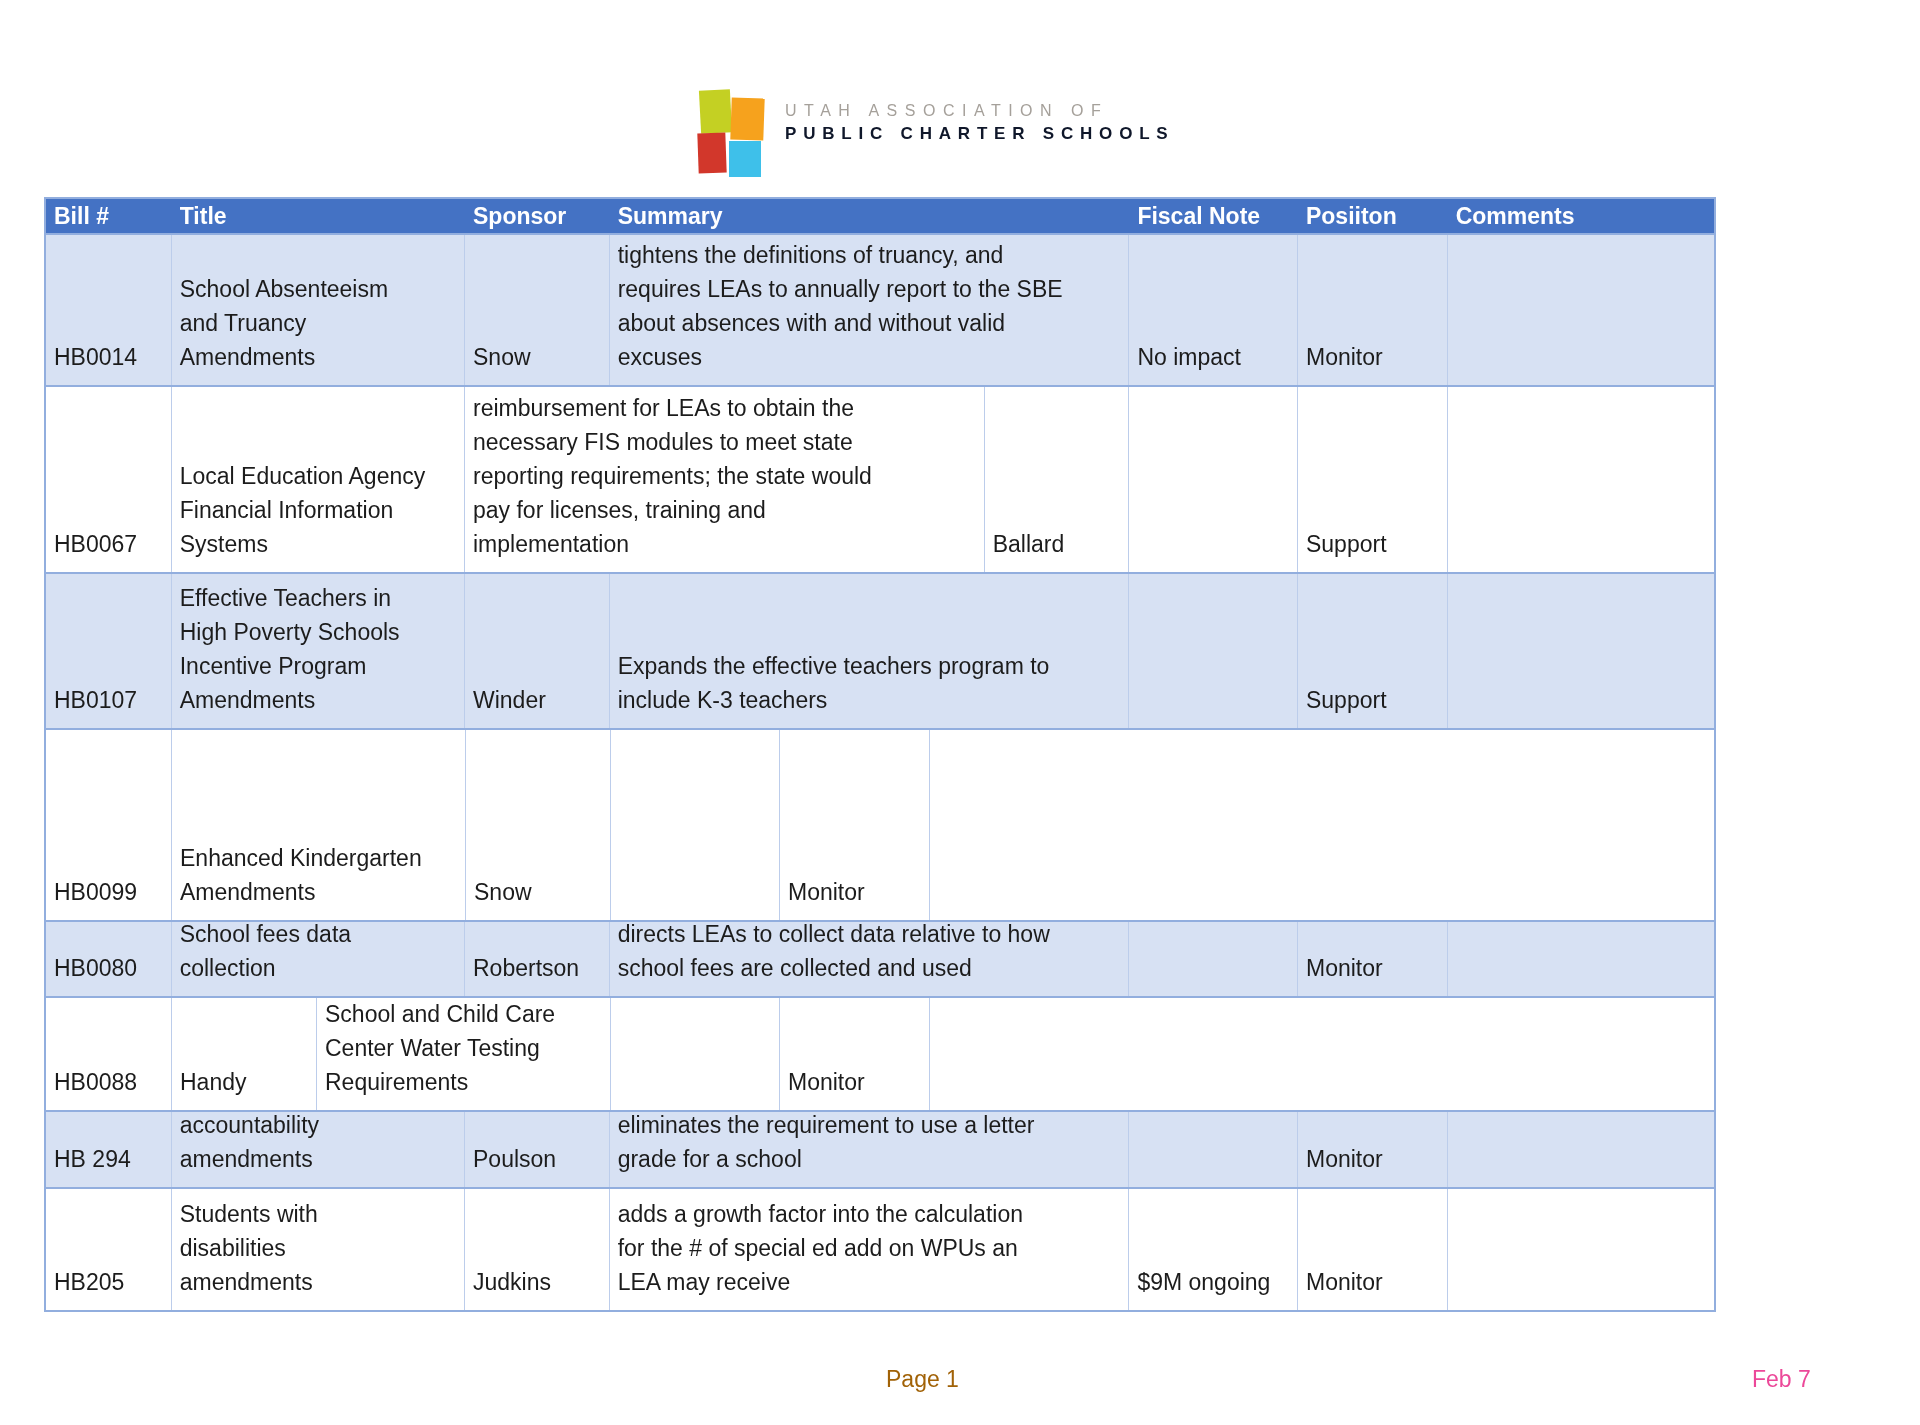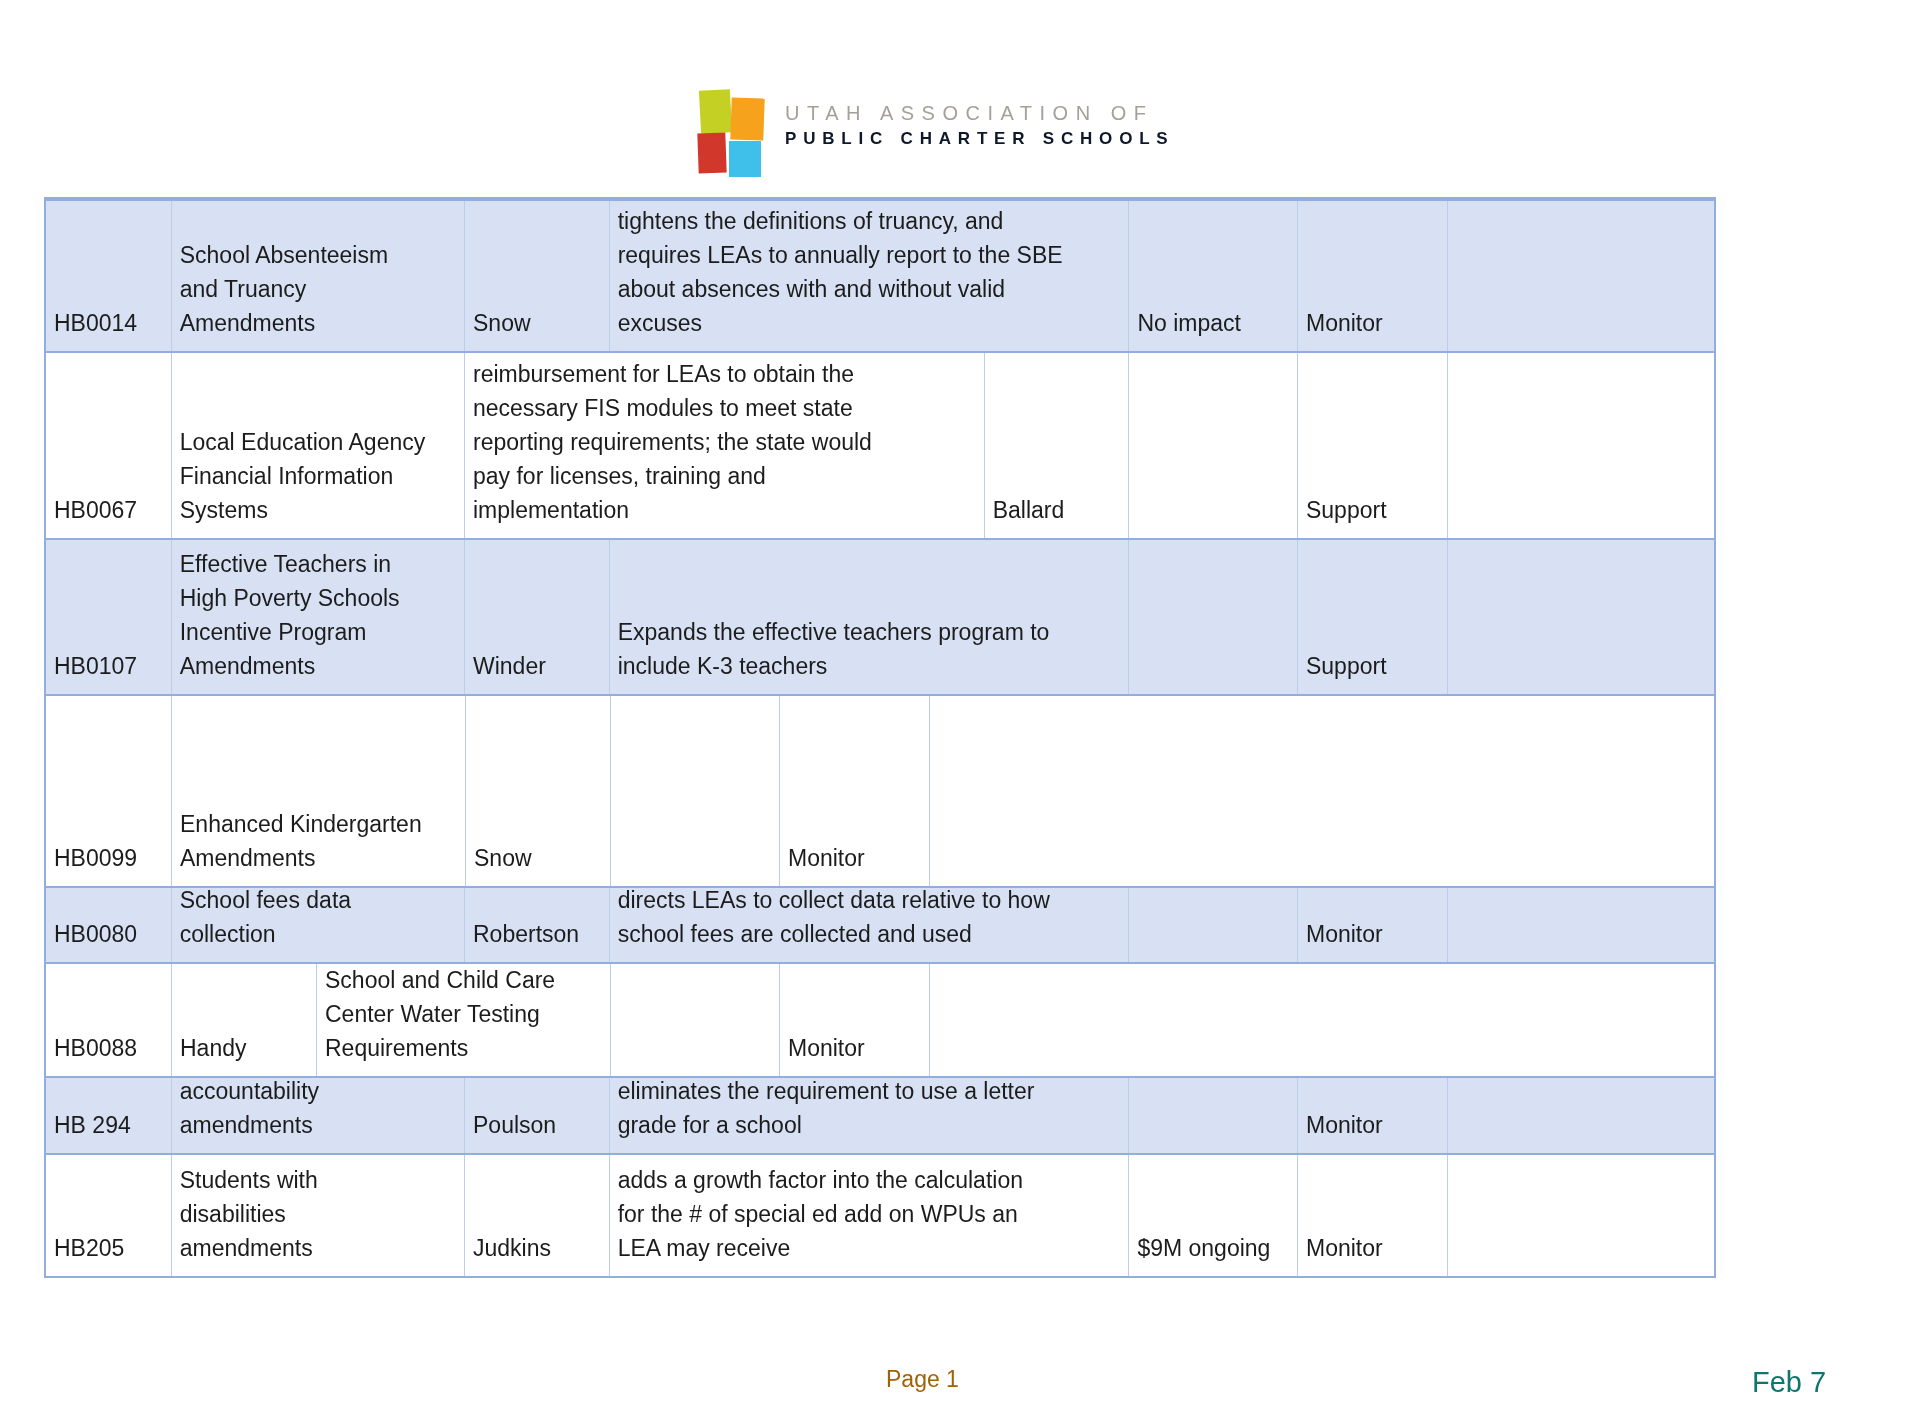--- a/index.html
+++ b/index.html
@@ -8,21 +8,21 @@
 
   
   .logo-wrap { position:absolute; left:698px; top:88px; width:470px; height:90px; }
   .logo-mark { position:absolute; left:0; top:0; width:68px; height:86px; }
   .sq { position:absolute; }
   .sq-green  { left:2px;  top:2px;  width:31px; height:43px; transform:rotate(-3deg); }
   .sq-orange { left:33px; top:10px; width:33px; height:42px; transform:rotate(2deg); }
   .sq-red    { left:0px;  top:45px; width:28px; height:40px; transform:rotate(-2deg); }
   .sq-blue   { left:31px; top:53px; width:32px; height:36px; }
   .logo-text { position:absolute; left:87px; top:14px; white-space:nowrap; }
-  .logo-line1 { font-size:20px; letter-spacing:7.5px; color:#a5a09a; font-weight:400; }
+  .logo-line1 { font-size:16px; letter-spacing:7.5px; color:#a5a09a; font-weight:400; }
   .logo-line2 { font-size:17px; letter-spacing:6.8px; color:#0f172a; font-weight:bold; margin-top:4px; }
 
   
   .btable { position:absolute; left:44px; top:197px; width:1672px; border:2px solid #92aede; background:#ffffff; }
   .trow { display:flex; width:100%; }
   .thead { height:34px; background:#4472c4; color:#ffffff; font-weight:bold; font-size:23px; align-items:center; }
   .hcell { padding:0 8px; height:100%; display:flex; align-items:center; }
 
   .brow { border-top:2px solid #92aede; font-size:23px; line-height:34px; }
   .brow.alt { background:#d7e1f3; }
@@ -38,40 +38,49 @@
   .c-title    { width:294px; }
   .c-sponsor  { width:145px; }
   .c-summary  { width:521px; }
   .c-fiscal   { width:169px; }
   .c-pos      { width:150px; }
   .c-comments { width:267px; }
   .thead .hcell { border-right:none; }
 
   
   .footer-page { position:absolute; left:886px; top:1366px; font-size:23px; color:#a16207; }
-  .footer-date { position:absolute; left:1752px; top:1366px; font-size:29px; color:#0f766e; }
+  .footer-date { position:absolute; left:1752px; top:1366px; font-size:23px; color:#ec4899; }
 </style>
 </head>
 <body>
 
 <div class="logo-wrap">
   <div class="logo-mark">
     <div class="sq sq-green" style="background:#c4d023;"></div>
     <div class="sq sq-orange" style="background:#f6a21d;"></div>
     <div class="sq sq-red" style="background:#d2372b;"></div>
     <div class="sq sq-blue" style="background:#3ec0ea;"></div>
   </div>
   <div class="logo-text">
     <div class="logo-line1">UTAH ASSOCIATION OF</div>
     <div class="logo-line2">PUBLIC CHARTER SCHOOLS</div>
   </div>
 </div>
 
 <div class="btable">
 
+  <div class="trow thead">
+    <div class="hcell c-bill">Bill #</div>
+    <div class="hcell c-title">Title</div>
+    <div class="hcell c-sponsor">Sponsor</div>
+    <div class="hcell c-summary">Summary</div>
+    <div class="hcell c-fiscal">Fiscal Note</div>
+    <div class="hcell c-pos">Posiiton</div>
+    <div class="hcell c-comments">Comments</div>
+  </div>
 
   <div class="trow brow r0 alt">
     <div class="cell c-bill">HB0014</div>
     <div class="cell c-title pre">School Absenteeism
 and Truancy
 Amendments</div>
     <div class="cell c-sponsor">Snow</div>
     <div class="cell c-summary pre">tightens the definitions of truancy, and
 requires LEAs to annually report to the SBE
 about absences with and without valid

